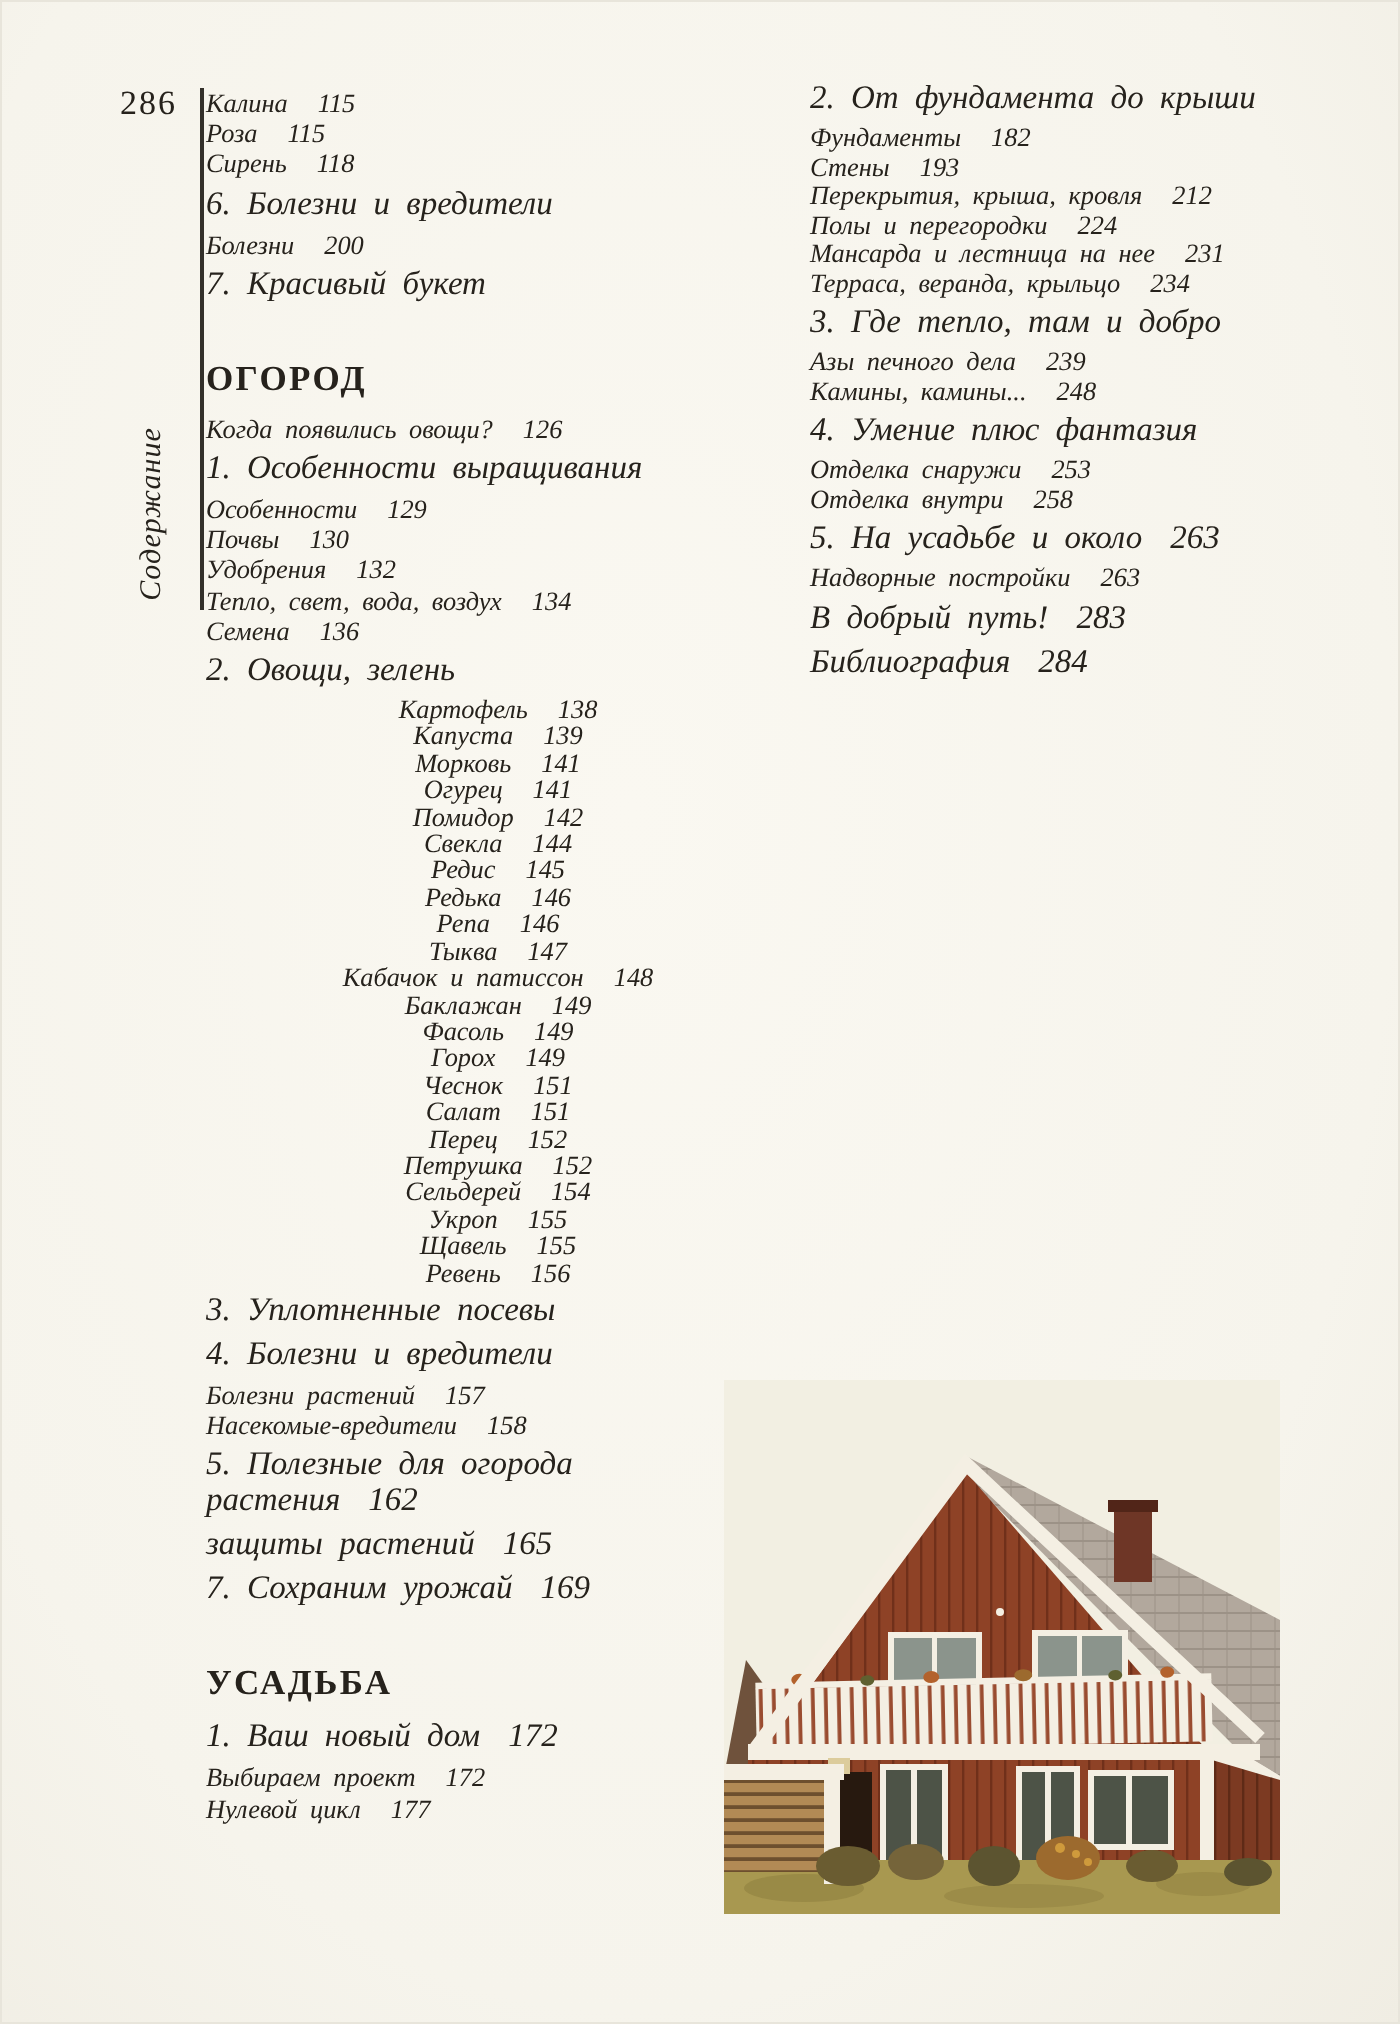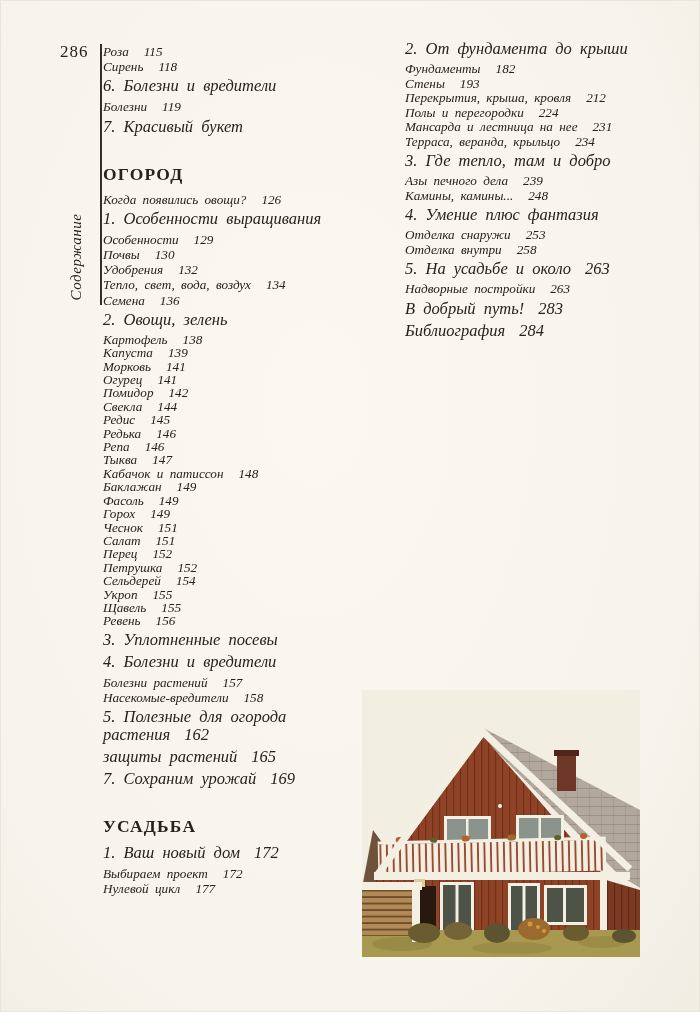--- a/index.html
+++ b/index.html
@@ -24,21 +24,21 @@
     transform:rotate(-90deg); transform-origin:0 0;
     width:100px; text-align:center;
     font-style:italic; font-size:15px; letter-spacing:0.5px; white-space:nowrap;
   }
   .col { position:absolute; }
   .col-left  { left:103px; top:44px; width:292px; }
   .col-right { left:405px; top:40px; width:292px; }
 
   .toc-item { word-spacing:3px; }
   .toc-entry { font-style:italic; font-size:13.2px; line-height:15.2px; }
-  .col-left .toc-entry.compact { line-height:13.4px; }
+  .col-left .toc-entry.compact { line-height:13.4px;text-align:center; }
   .col-right .toc-entry { line-height:14.5px; }
   .toc-section { font-style:italic; font-size:16.5px; line-height:18px; margin:3px 0 4px; word-spacing:4px; }
   .toc-part { font-style:normal; font-weight:bold; font-size:17.5px; line-height:20px;
               letter-spacing:1.2px; margin:28px 0 8px; }
   .col > .toc-item:first-child { margin-top:0; }
   .pg { margin-left:15px; }
   .toc-section .pg { margin-left:14px; }
 
   .photo {
     position:absolute; left:362px; top:690px; width:278px; height:267px;
@@ -49,30 +49,33 @@
 <body>
 
 <div class="page">
 
   <div class="folio">286</div>
   <div class="rule-v"></div>
   <div class="vlabel">Содержание</div>
 
   <div class="col col-left">
       <div class="toc-item toc-entry">
+        <div><span>Калина</span><span class="pg">115</span></div>
+      </div>
+      <div class="toc-item toc-entry">
         <div><span>Роза</span><span class="pg">115</span></div>
       </div>
       <div class="toc-item toc-entry">
         <div><span>Сирень</span><span class="pg">118</span></div>
       </div>
       <div class="toc-item toc-section">
         <div><span>6. Болезни и вредители</span></div>
       </div>
       <div class="toc-item toc-entry">
-        <div><span>Болезни</span><span class="pg">119</span></div>
+        <div><span>Болезни</span><span class="pg">200</span></div>
       </div>
       <div class="toc-item toc-section">
         <div><span>7. Красивый букет</span></div>
       </div>
       <div class="toc-item toc-part">
         <div><span>ОГОРОД</span></div>
       </div>
       <div class="toc-item toc-entry">
         <div><span>Когда появились овощи?</span><span class="pg">126</span></div>
       </div>

